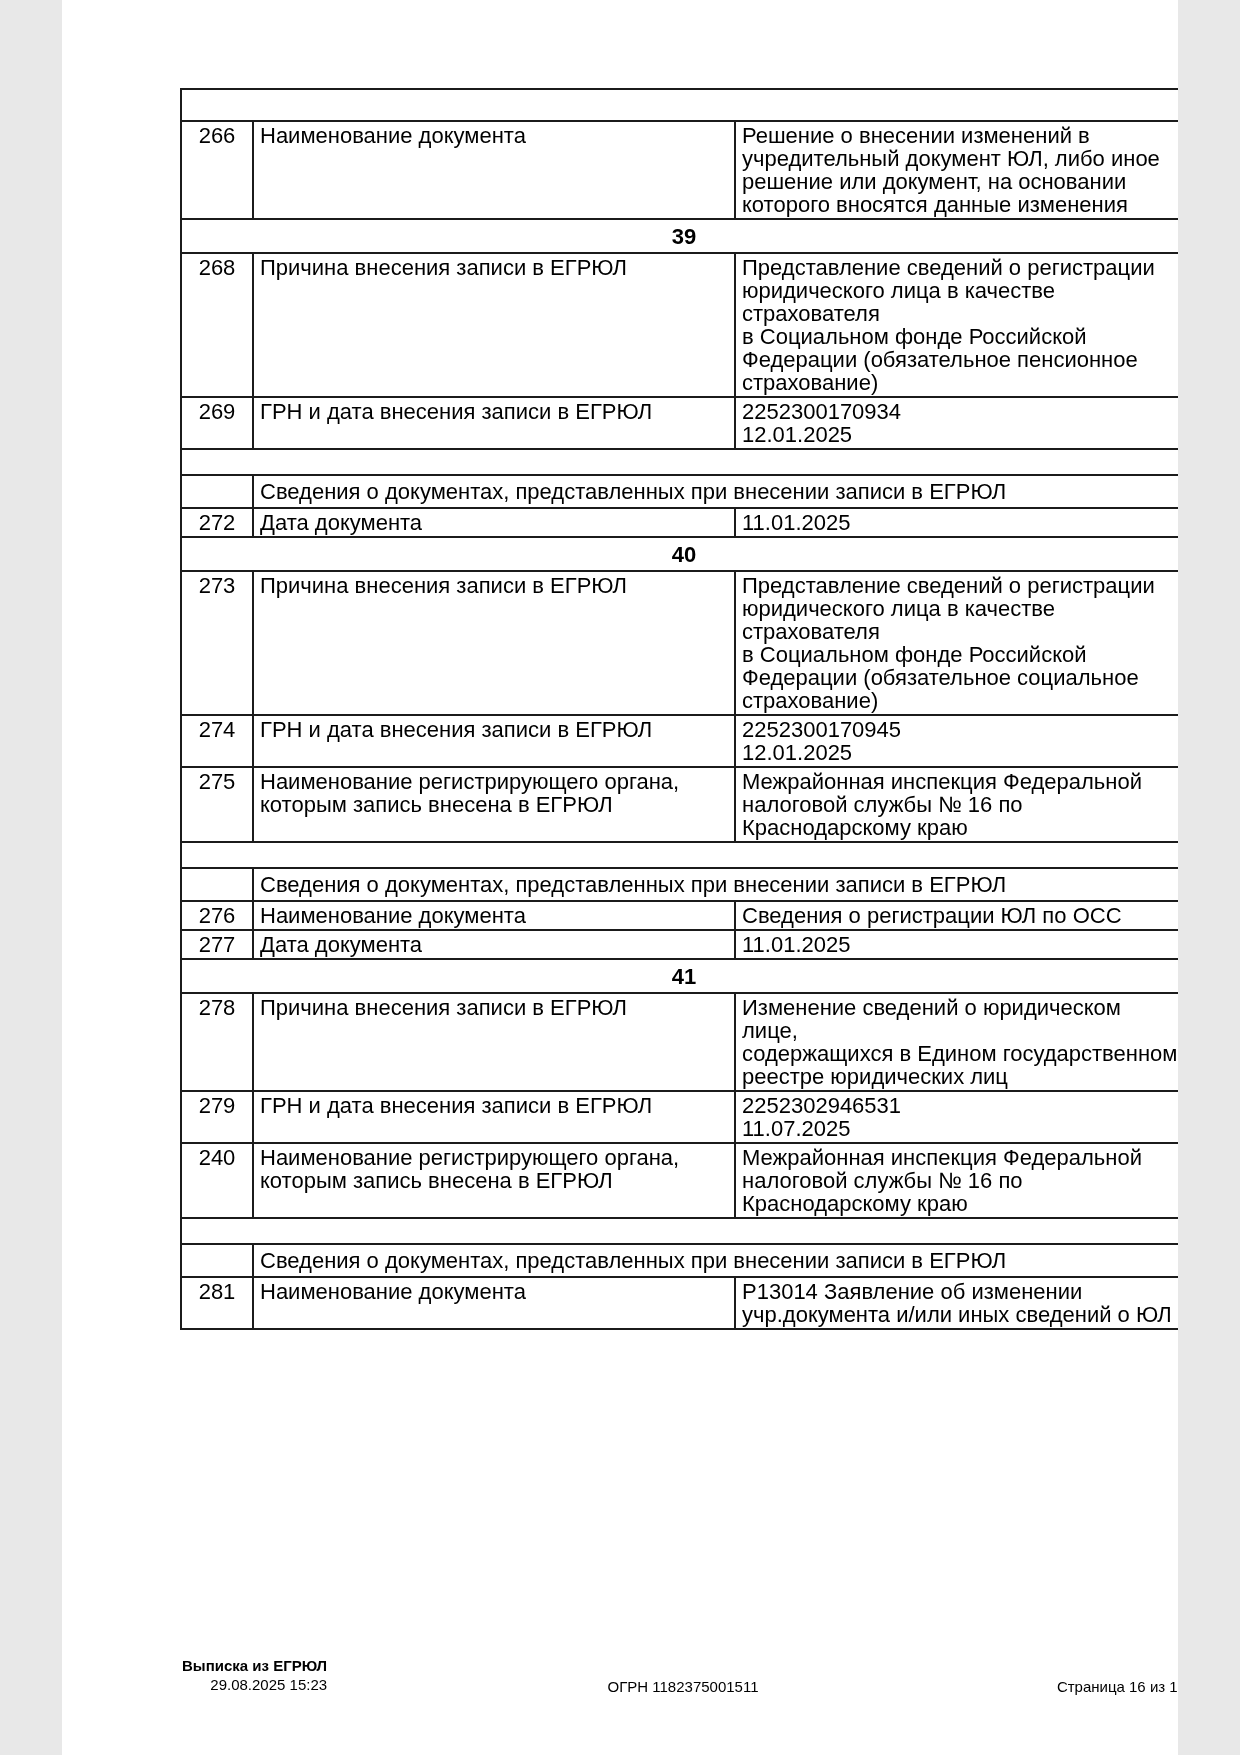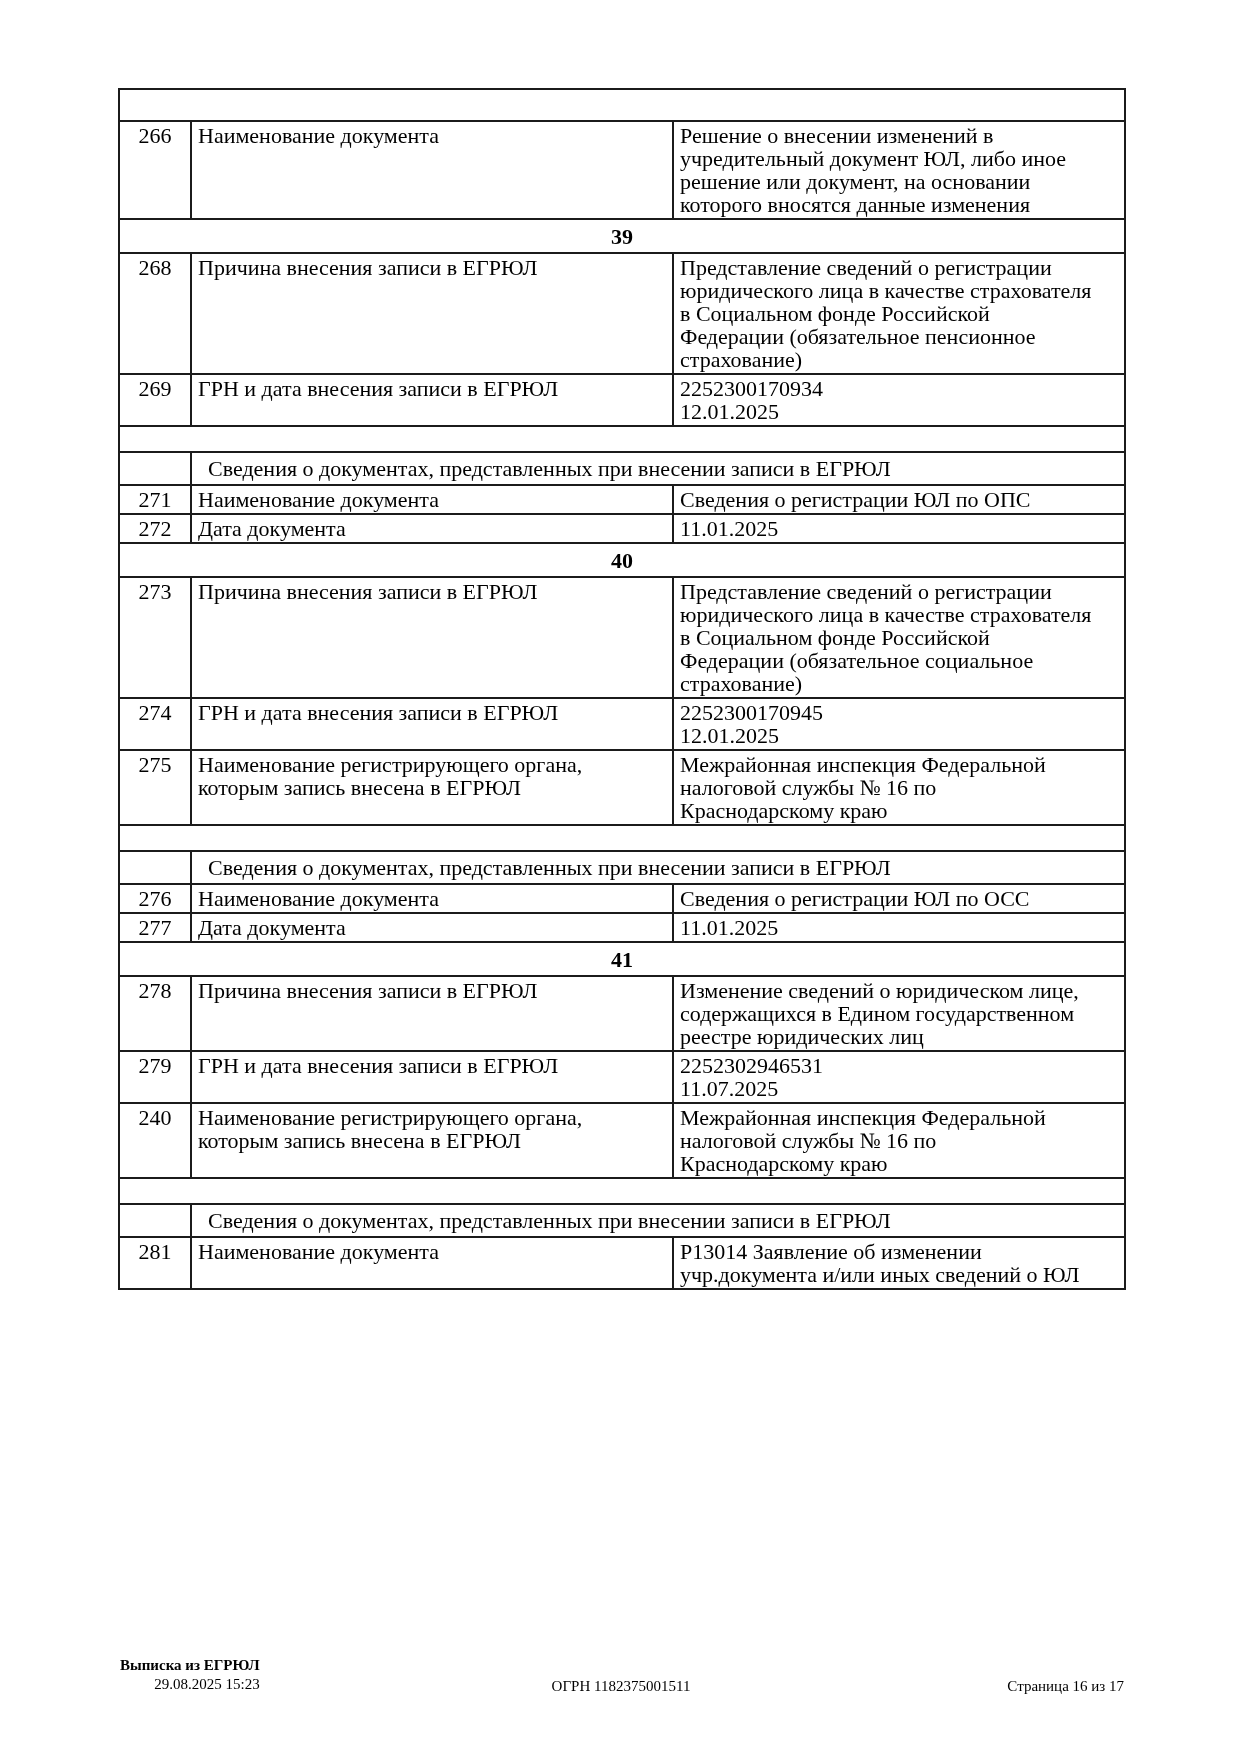--- a/index.html
+++ b/index.html
@@ -1,22 +1,22 @@
 <!DOCTYPE html>
 <html><head>
 <meta charset="utf-8">
 <style>
   html, body { margin: 0; padding: 0; background: #e8e8e8; }
   .page {
     position: relative;
-    width: 1240px;
+    width: 1116px;
     height: 1755px;
     margin: 0 auto;
     background: #ffffff;
-    font-family: Liberation Serif, serif;
+    font-family: Liberation Sans, sans-serif;
     color: #000000;
     overflow: hidden;
   }
   table.egrul-table {
     position: absolute;
     left: 118px;
     top: 88px;
     width: 1006px;
     border-collapse: collapse;
     table-layout: fixed;
@@ -35,21 +35,21 @@
     padding: 2px 2px;
   }
   .egrul-table td.section {
     text-align: center;
     font-weight: bold;
     vertical-align: middle;
     height: 28px;
     margin-left: 31px;
   }
   .egrul-table td.htext {
-    padding: 4px 16px;
+    padding: 4px 6px;
     margin-top: 48px;
   }
   .egrul-table td.spacer-cell { height: 30px; padding: 0; }
   .egrul-table td.gap-cell    { height: 24px; padding: 0; }
 
   .footer {
     position: absolute;
     left: 118px;
     top: 1656px;
     width: 1006px;
@@ -112,25 +112,20 @@
 12.01.2025</td>
         </tr>
         <tr class="gap">
           <td class="gap-cell" colspan="3"></td>
         </tr>
         <tr class="header">
           <td class="num"></td>
           <td class="htext" colspan="2">Сведения о документах, представленных при внесении записи в ЕГРЮЛ</td>
         </tr>
         <tr class="field">
-          <td class="num">271</td>
-          <td class="label">Наименование документа</td>
-          <td class="value">Сведения о регистрации ЮЛ по ОПС</td>
-        </tr>
-        <tr class="field">
           <td class="num">272</td>
           <td class="label">Дата документа</td>
           <td class="value">11.01.2025</td>
         </tr>
         <tr class="section">
           <td class="section" colspan="3">40</td>
         </tr>
         <tr class="field">
           <td class="num">273</td>
           <td class="label">Причина внесения записи в ЕГРЮЛ</td>

